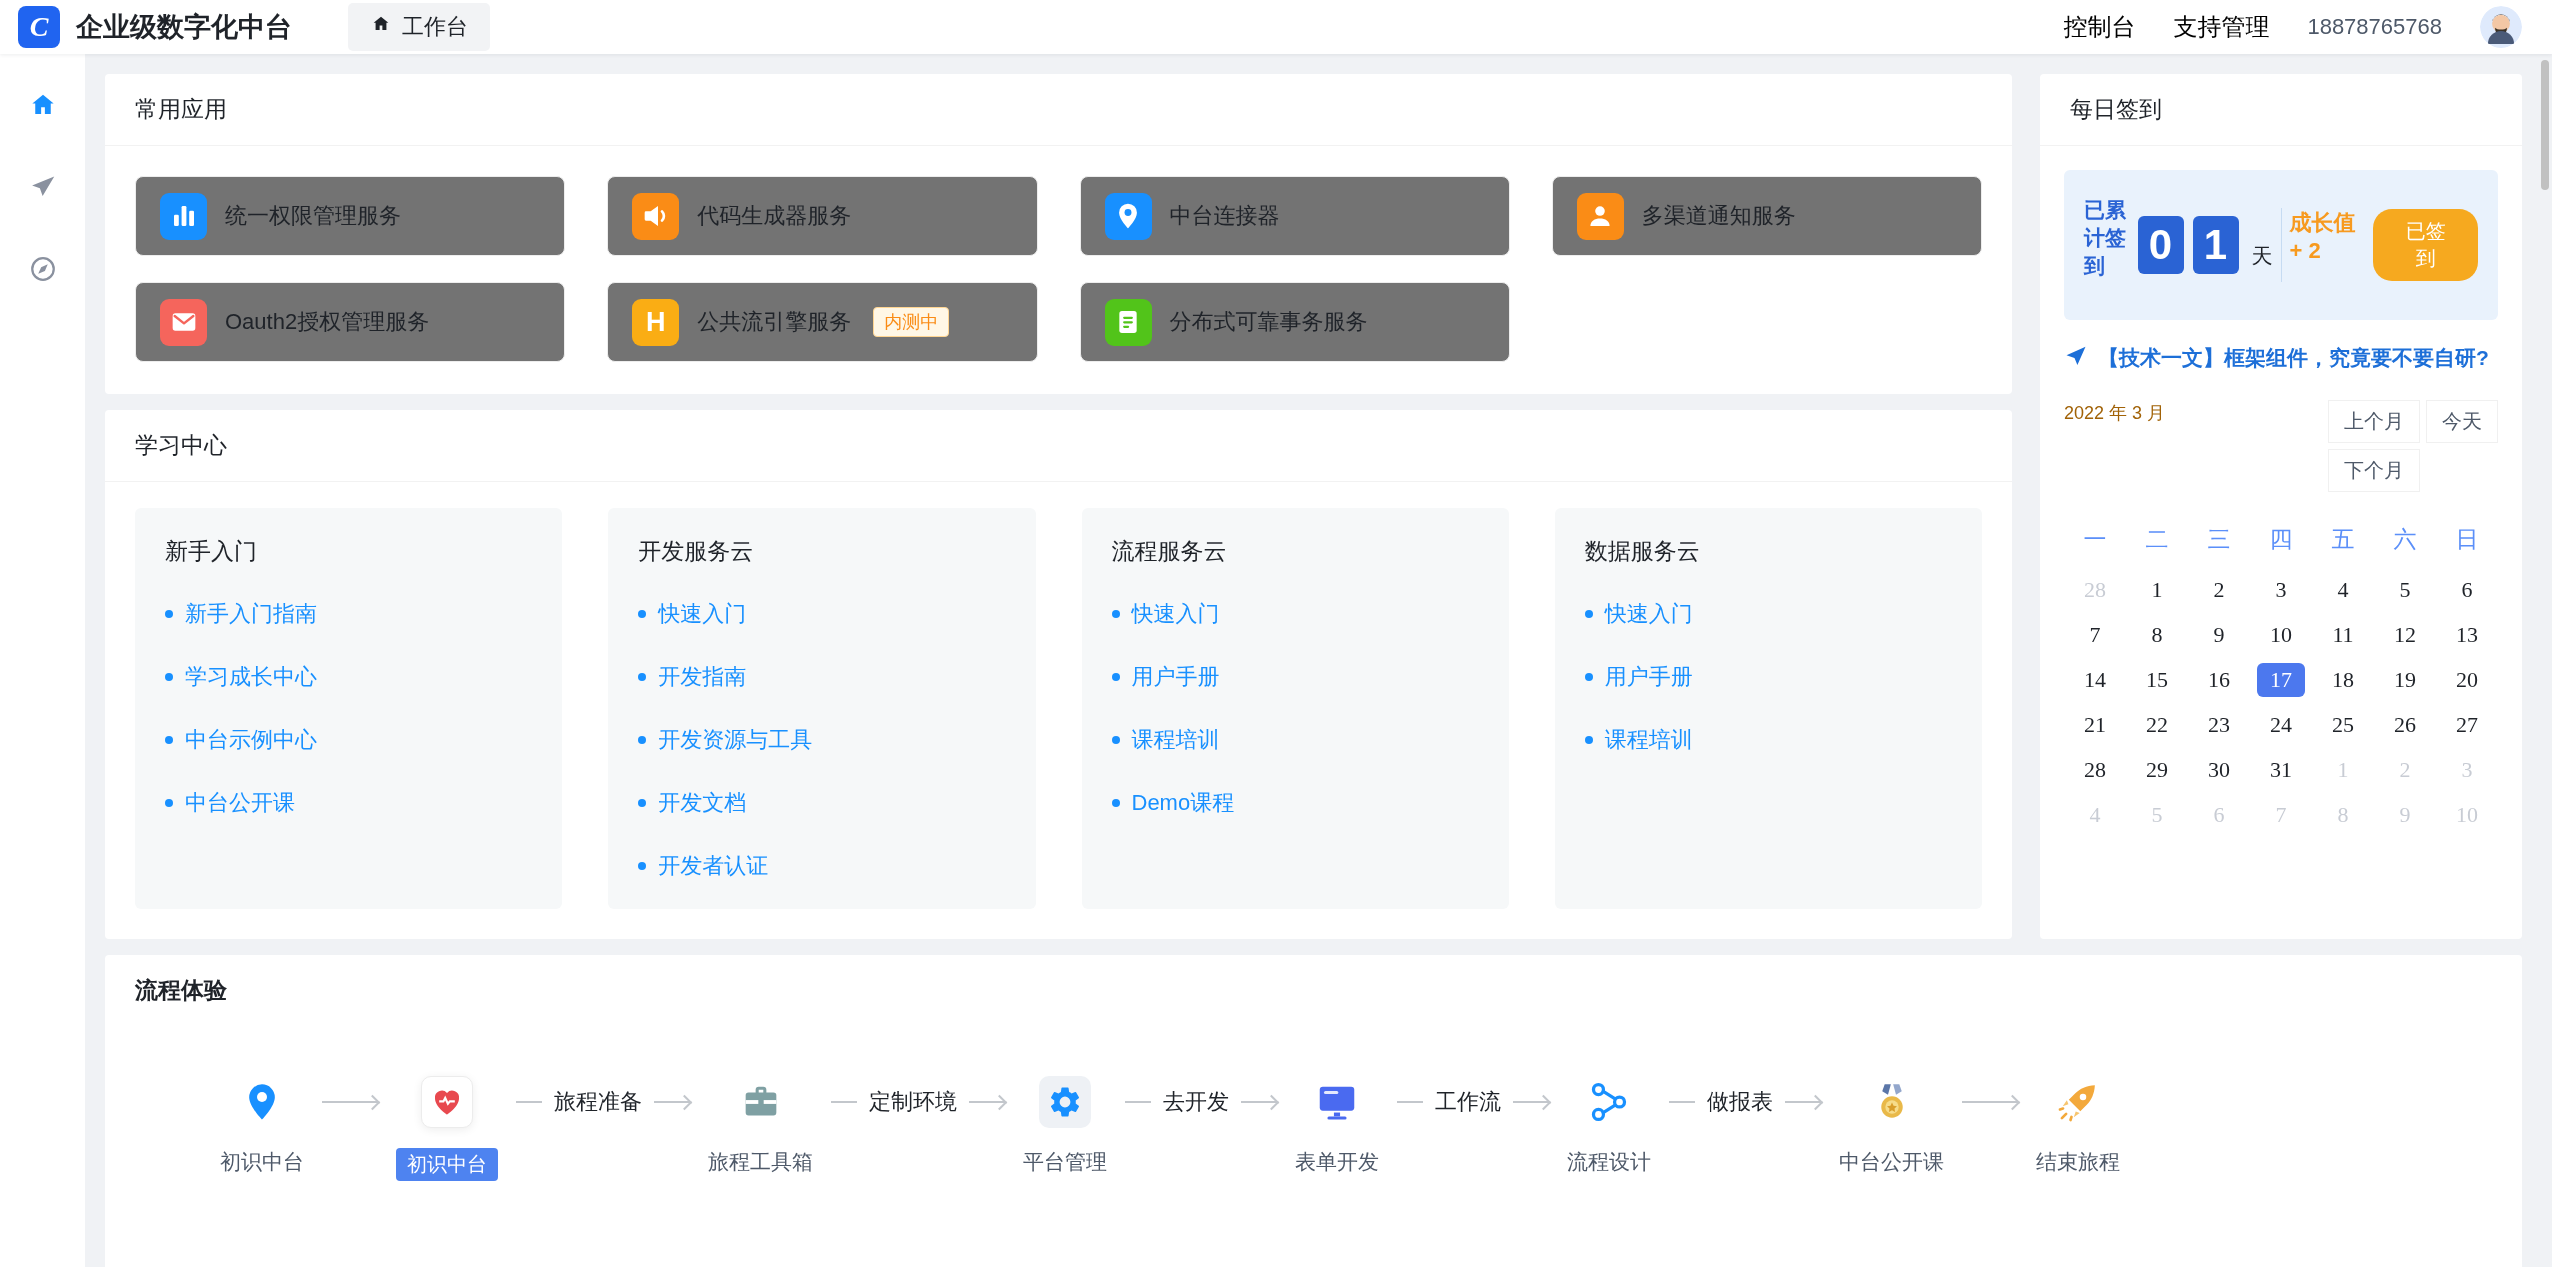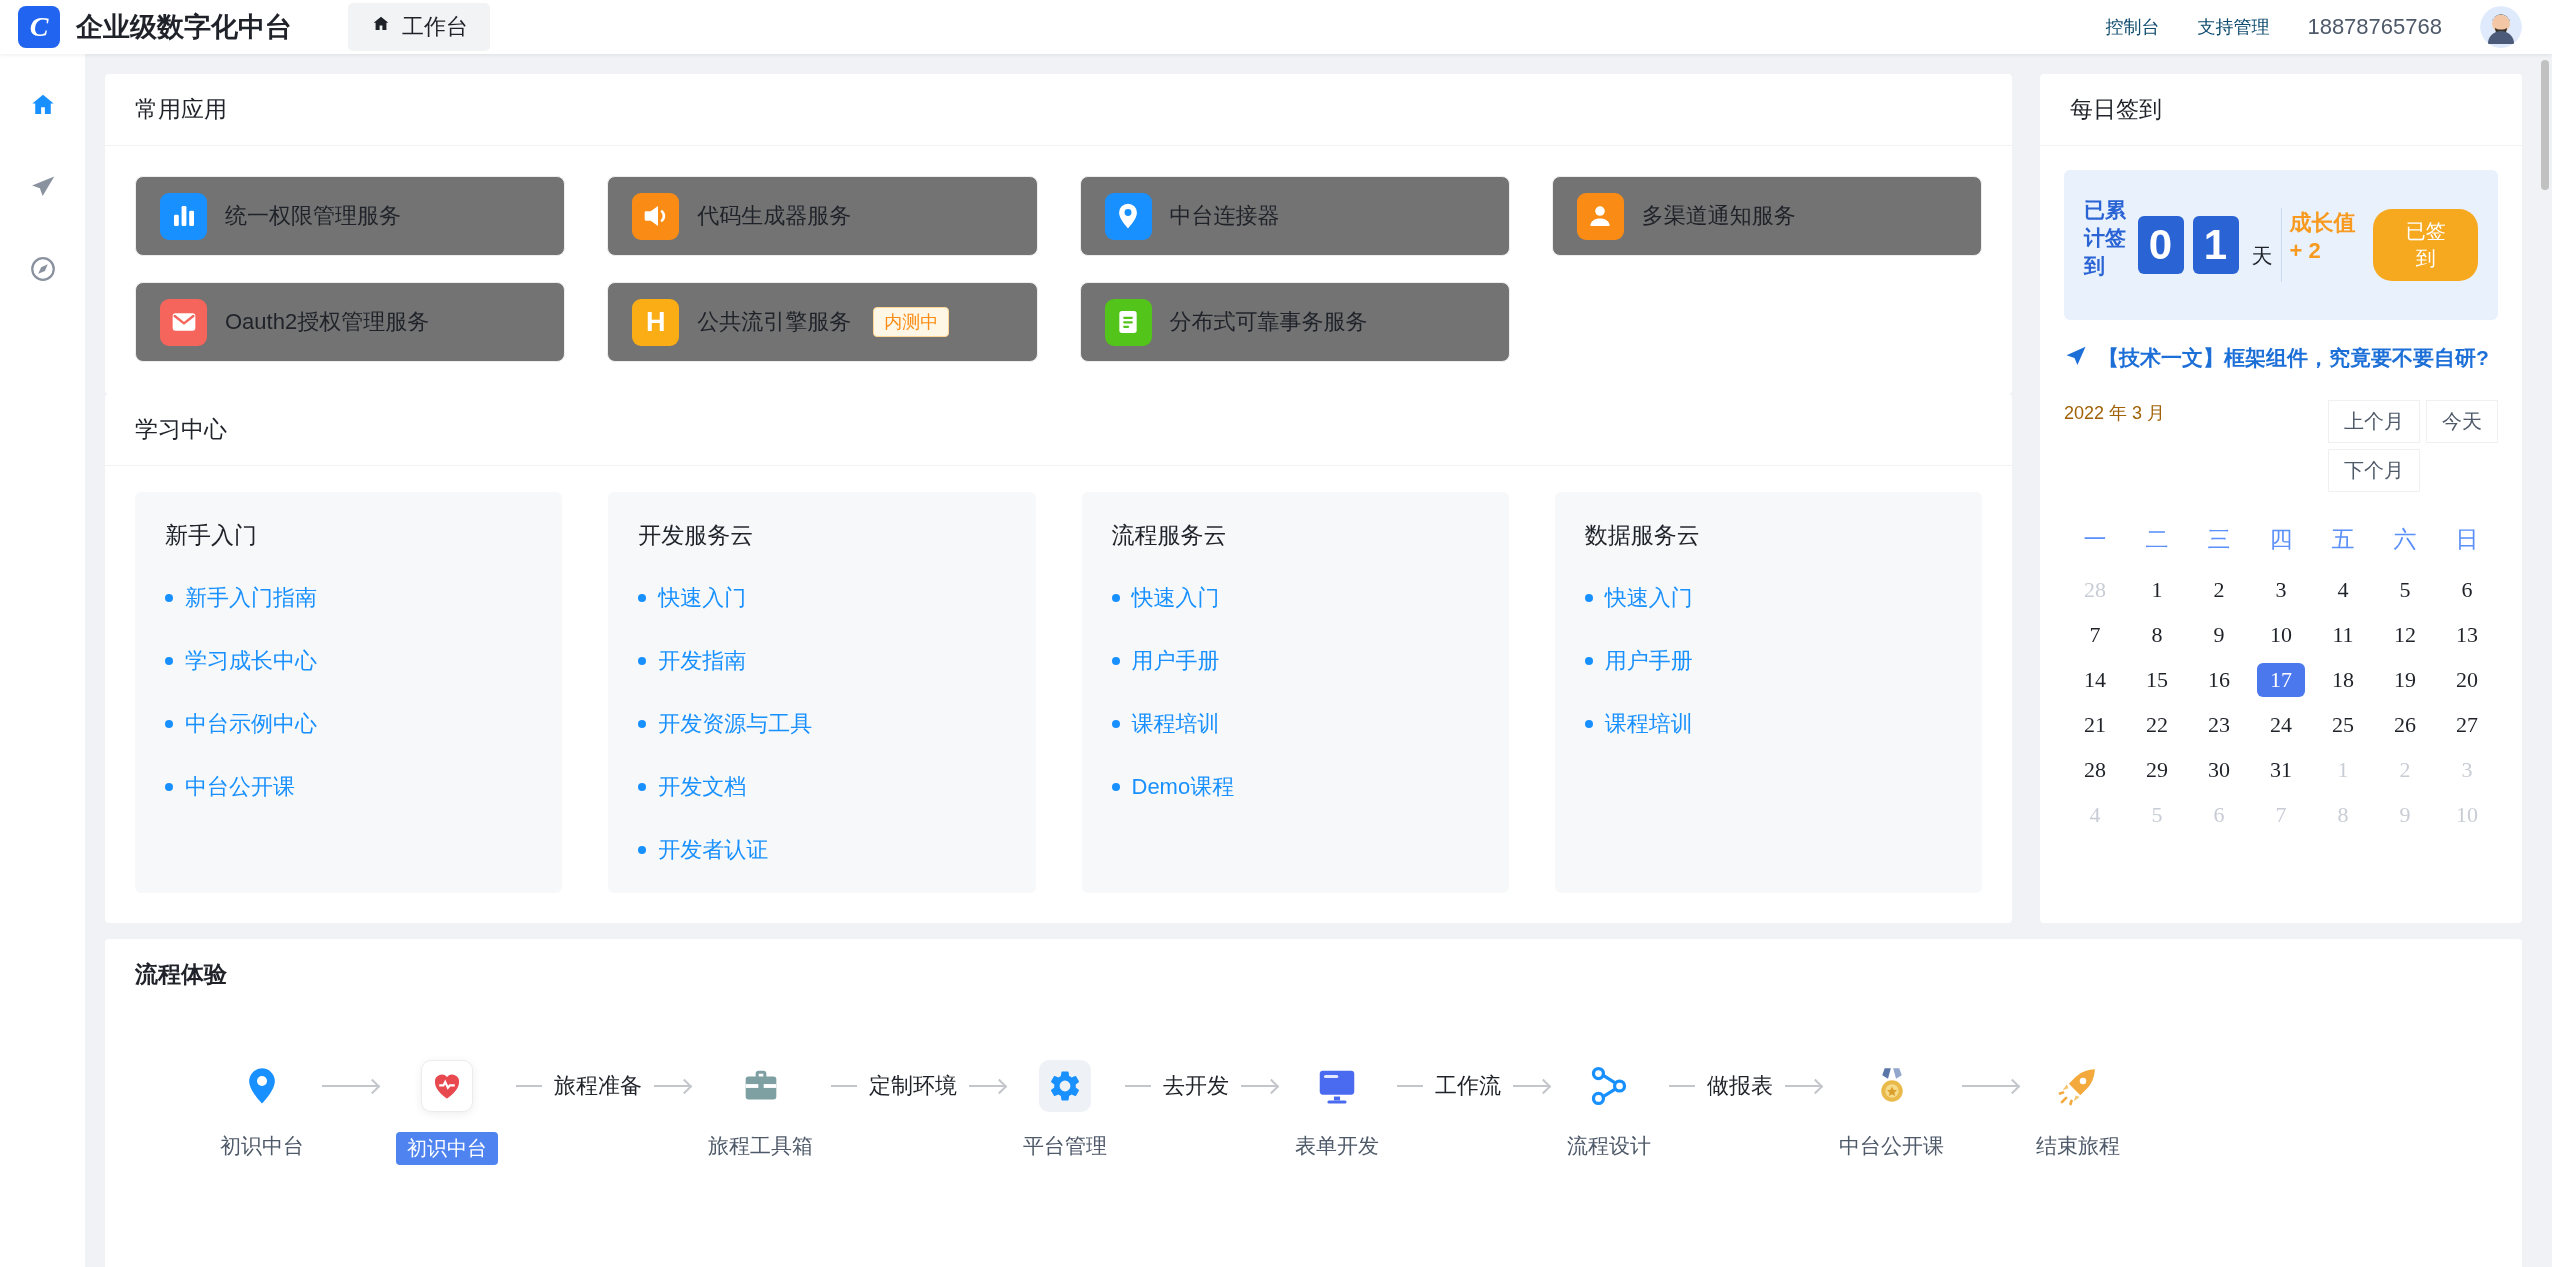--- a/index.html
+++ b/index.html
@@ -26,38 +26,38 @@
   }
   .logo-glyph { color: #fff; font-style: italic; font-weight: 700; font-size: 28px; font-family: "Liberation Serif", serif; }
   .app-title { margin-left: 16px; font-size: 27px; font-weight: 600; color: #1f2329; }
   .tab {
     margin-left: 56px; background: #f2f3f5; border-radius: 5px;
     padding: 9px 22px; display: flex; align-items: center; gap: 10px;
     font-size: 22px; color: #1f2329; cursor: pointer;
   }
   .tab svg { width: 22px; height: 22px; }
   .tb-right { display: flex; align-items: center; gap: 38px; }
-  .tb-link { font-size: 18px; color: #0c4a6e; cursor: pointer; }
+  .tb-link { font-size: 24px; color: #000000; cursor: pointer; }
   .tb-phone { font-size: 22px; color: #4e5969; }
   .avatar { width: 42px; height: 42px; border-radius: 50%; overflow: hidden; display: block; cursor: pointer; }
   .avatar svg { width: 100%; height: 100%; display: block; }
 
   
   .layout { display: flex; height: 1213px; }
   .sider { width: 85px; background: #fff; padding-top: 18px; display: flex; flex-direction: column; align-items: center; }
   .side-item { width: 85px; height: 70px; margin-bottom: 12px; display: flex; align-items: center; justify-content: center; cursor: pointer; }
   .side-item svg { width: 30px; height: 30px; }
   .content { flex: 1; padding: 20px 30px 0 20px; overflow: hidden; }
 
   .grid {
     display: grid;
     grid-template-columns: 1fr 482px;
     gap: 16px 28px;
   }
-  .col-left { grid-column: 1; grid-row: 1; display: flex; flex-direction: column; }
+  .col-left { grid-column: 1; grid-row: 1; display: flex; flex-direction: column; gap: 16px; }
   .signin   { grid-column: 2; grid-row: 1; }
   .journey  { grid-column: 1 / 3; grid-row: 2; min-height: 366px; }
 
   .panel { background: #fff; border-radius: 4px; }
   .panel-head {
     padding: 20px 30px; font-size: 23px; color: #1f2329; font-weight: 500;
     border-bottom: 1px solid #f2f2f2;
   }
   .panel-head.bold { font-weight: 700; border-bottom: none; padding-bottom: 6px; }
 

